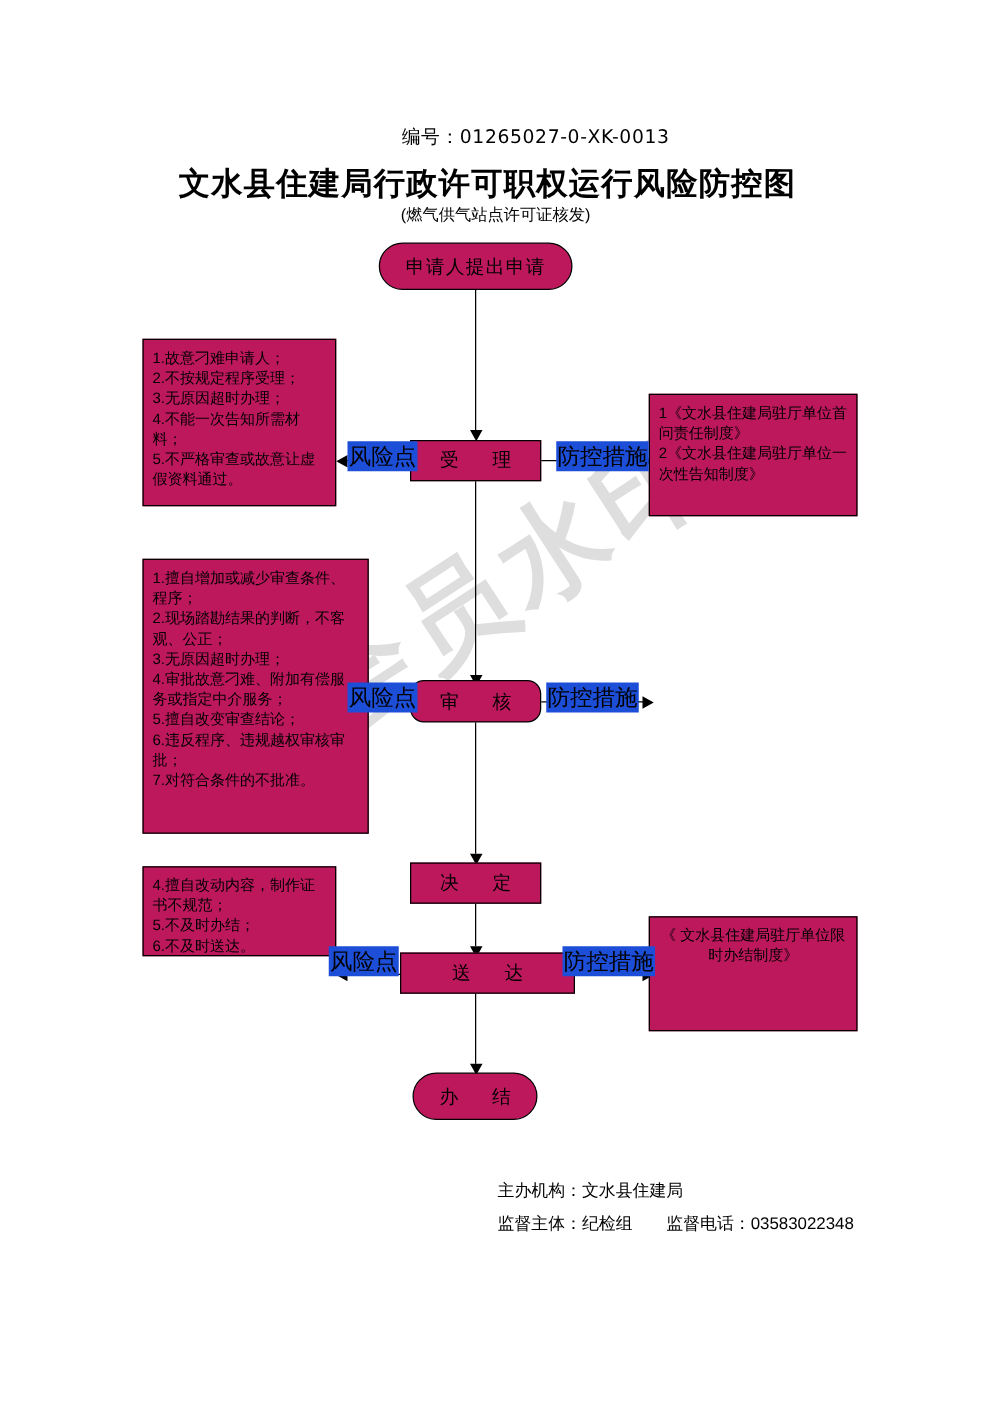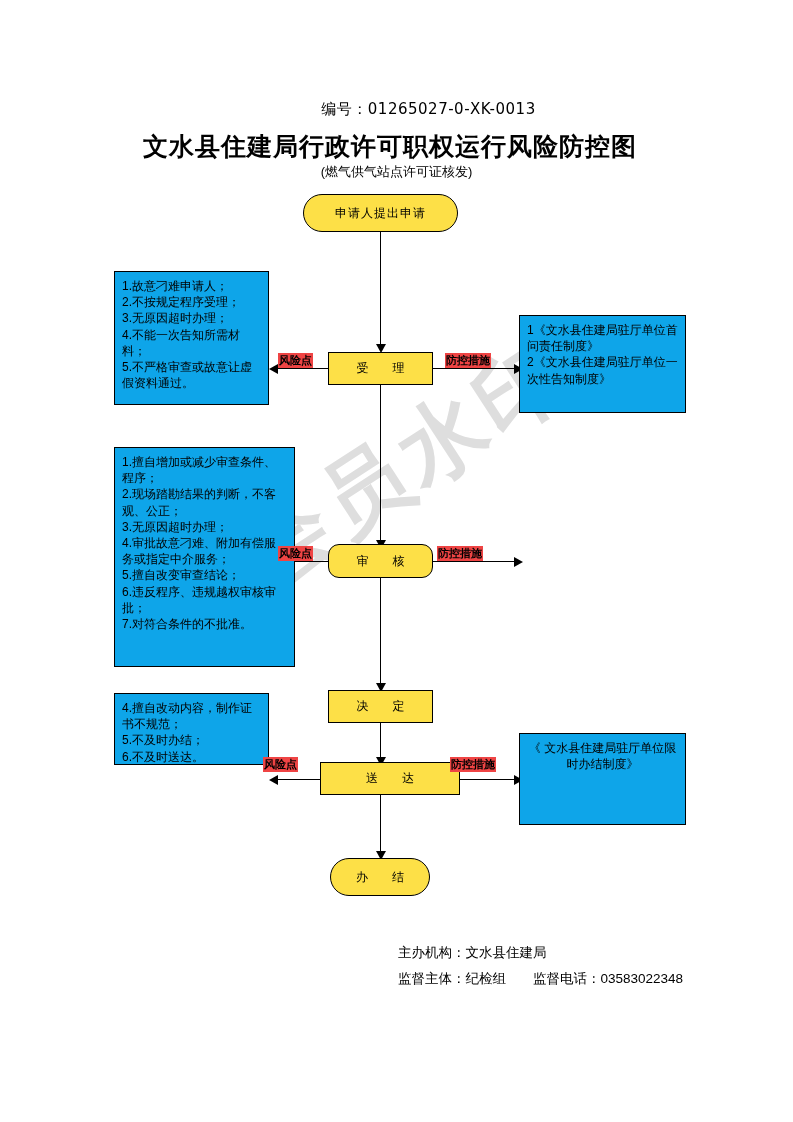--- a/index.html
+++ b/index.html
@@ -69,41 +69,41 @@
     width: 793px;
     text-align: center;
     font-size: 13px;
   }
 
   
   .node {
     position: absolute;
     box-sizing: border-box;
     border: 1px solid #000;
-    background: #fde047;
+    background: #be185d;
     display: flex;
     align-items: center;
     justify-content: center;
-    font-size: 12px;
+    font-size: 15px;
     z-index: 2;
   }
   .node.terminator {
     border-radius: 24px;
   }
   .node .lbl {
     letter-spacing: 6px;
     padding-left: 6px;
   }
 
   
   .sidebox {
     position: absolute;
     box-sizing: border-box;
     border: 1px solid #000;
-    background: #0ea5e9;
+    background: #be185d;
     font-size: 12px;
     line-height: 1.35;
     padding: 6px 7px;
     z-index: 2;
   }
   .sidebox div {
     white-space: pre-line;
   }
 
   
@@ -138,26 +138,25 @@
   .arrow-right {
     position: absolute;
     width: 0; height: 0;
     border-top: 5px solid transparent;
     border-bottom: 5px solid transparent;
     border-left: 9px solid #000;
     z-index: 1;
   }
   .edge-label {
     position: absolute;
-    font-size: 11px;
-    background: #ef4444;
+    font-size: 18px;
+    background: #1d4ed8;
     padding: 0 1px;
     z-index: 3;
     white-space: nowrap;
-    font-weight: bold;
   }
 
   
   .footer {
     position: absolute;
     left: 398px;
     top: 940px;
     font-size: 13.5px;
     line-height: 1.9;
   }

